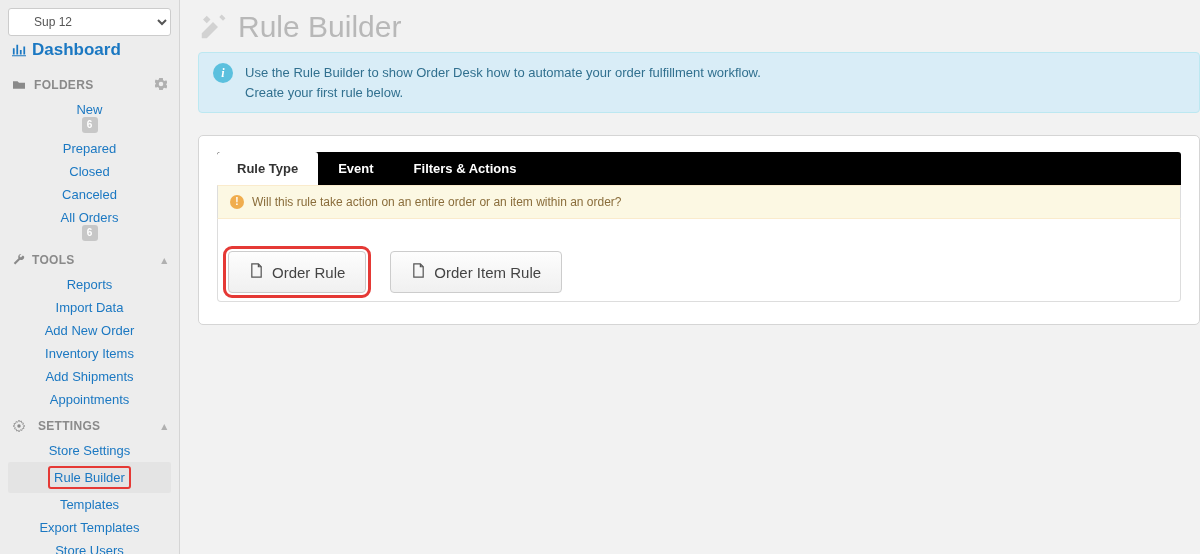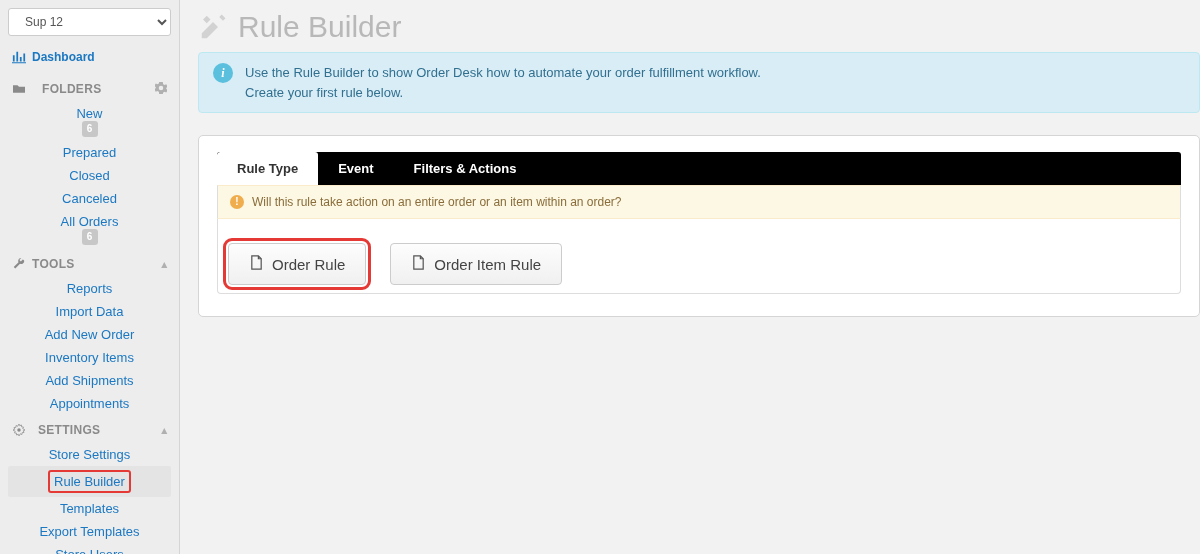--- a/index.html
+++ b/index.html
@@ -18,32 +18,31 @@
       background: #ededed;
       border-right: 1px solid #d5d5d5;
       padding: 8px;
     }
     .store-select {
       width: 100%;
       height: 28px;
       border: 1px solid #ccc;
       border-radius: 3px;
       background: #fff;
-      padding: 4px 12px;
+      padding: 4px 21px;
       font-size: 12px;
       color: #555;
-      margin-bottom: 10px;
     }
     .dashboard-link {
       display: flex;
       align-items: center;
       gap: 6px;
       color: #1b78c2;
       font-weight: bold;
-      font-size: 12px;
+      font-size: 17px;
       padding: 4px 4px 10px 4px;
       cursor: pointer;
     }
     .section-header {
       display: flex;
       align-items: center;
       padding: 8px 4px 6px 4px;
       color: #8a8a8a;
       font-size: 12px;
       font-weight: bold;
@@ -169,21 +168,21 @@
       background: #f0ad4e;
       color: #fff;
       font-size: 10px;
       font-weight: bold;
       text-align: center;
       line-height: 14px;
     }
     .button-row {
       display: flex;
       gap: 24px;
-      padding: 24px 10px 8px 10px;
+      padding: 32px 10px 8px 10px;
       border: 1px solid #ddd;
       border-top: none;
       border-radius: 0 0 4px 4px;
     }
     .rule-btn {
       display: flex;
       align-items: center;
       gap: 8px;
       padding: 11px 20px;
       background: linear-gradient(#fdfdfd, #f0f0f0);
@@ -218,21 +217,21 @@
       <span>Dashboard</span>
     </div>
 
     
     <div class="section-header">
       <span class="icon-sm">
         <svg viewBox="0 0 16 16" width="12" height="12" fill="#8a8a8a">
             <path d="M0 3h6l2 2h8v8H0z"></path>
           </svg>
       </span>
-      <span class="label" style="margin-left:16px">FOLDERS</span>
+      <span class="label" style="margin-left:8px">FOLDERS</span>
       <span class="right-icon">
         <svg viewBox="0 0 16 16" width="12" height="12" fill="#b0b0b0">
             <path d="M8 5a3 3 0 100 6 3 3 0 000-6zm7 3a7 7 0 01-.09 1.1l2 1.55-1.9 3.3-2.35-.95a7 7 0 01-1.9 1.1L10.5 16h-5l-.26-2.9a7 7 0 01-1.9-1.1l-2.35.95-1.9-3.3 2-1.55A7 7 0 011 8a7 7 0 01.09-1.1l-2-1.55 1.9-3.3 2.35.95a7 7 0 011.9-1.1L5.5 0h5l.26 2.9a7 7 0 011.9 1.1l2.35-.95 1.9 3.3-2 1.55c.6.36.09.73.09 1.1z"></path>
           </svg>
       </span>
     </div>
     <div class="nav-item">
       <span>New</span>
       <span class="badge">6</span>
     </div>

